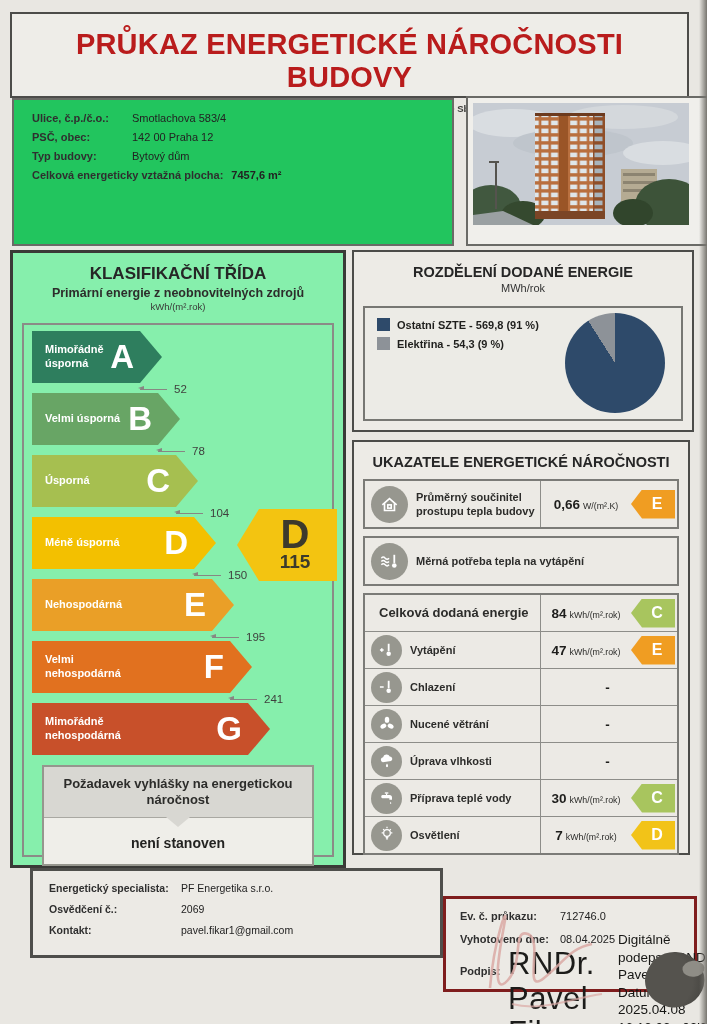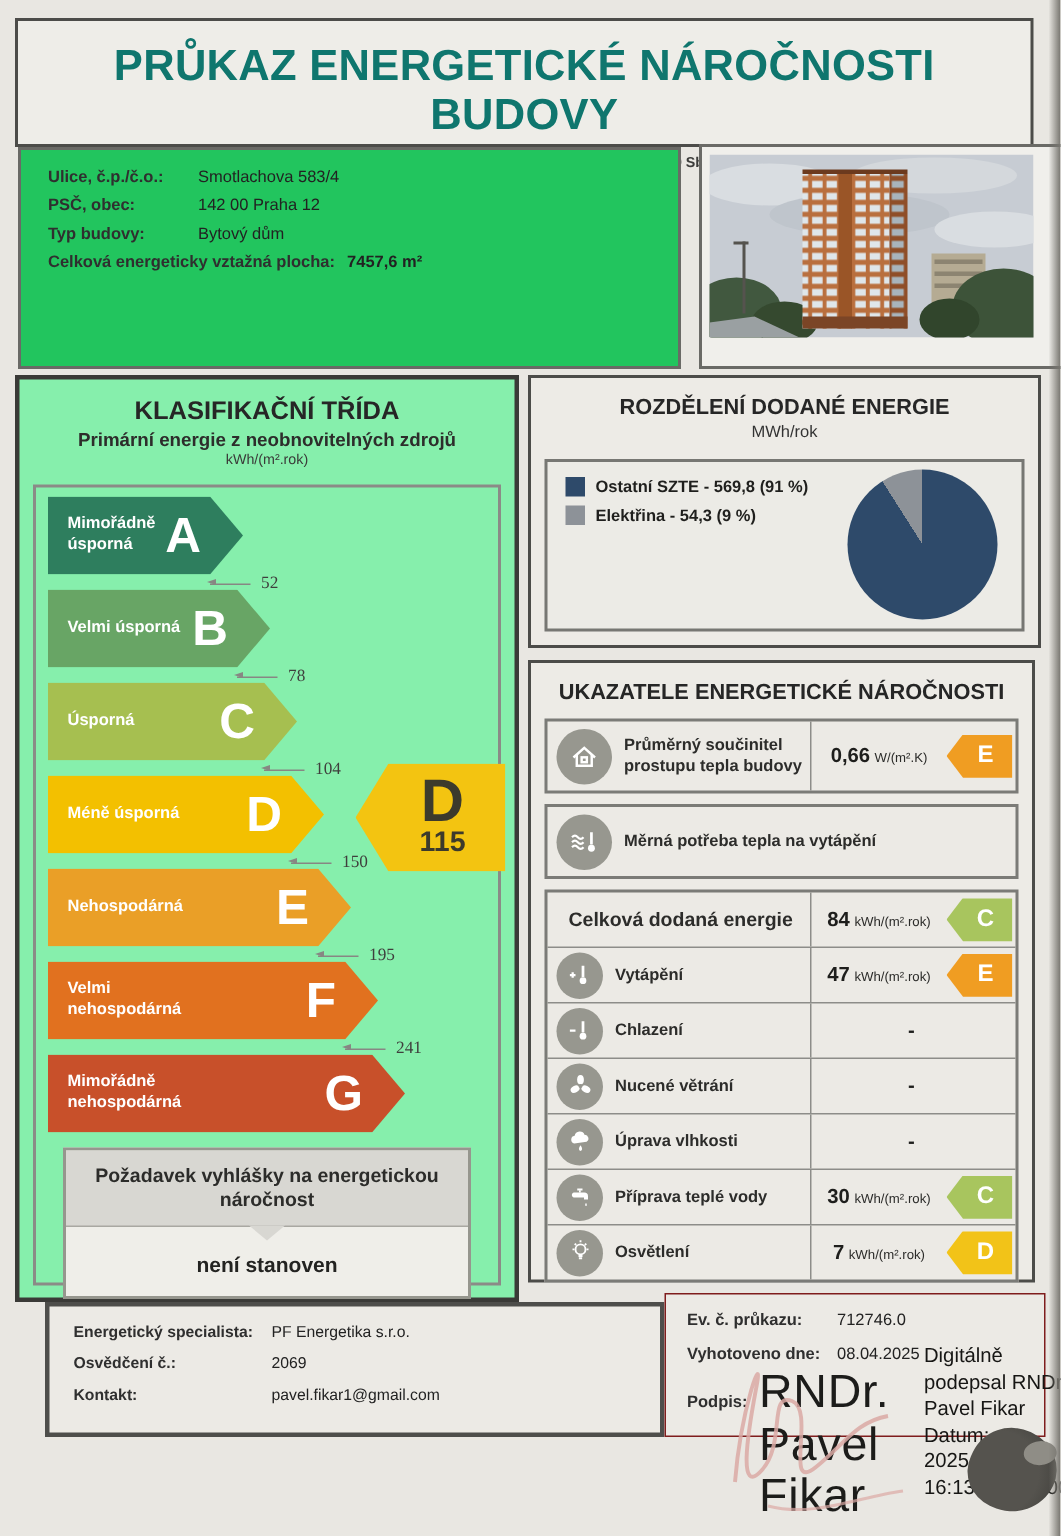--- a/index.html
+++ b/index.html
@@ -5,21 +5,21 @@
   html,body{margin:0;padding:0;}
   body{
     width:707px;height:1024px;position:relative;overflow:hidden;
     background:#e9e7e2;
     font-family:"Liberation Sans", sans-serif;color:#2f2f2f;
   }
   
   .abs{position:absolute;}
   
   .header{left:10px;top:12px;width:675px;height:82px;border:2px solid #4c4c49;background:#eeede8;}
-  .header-title{margin-top:14px;text-align:center;font-size:29px;font-weight:bold;letter-spacing:.2px;color:#0f766e;}
+  .header-title{margin-top:14px;text-align:center;font-size:29px;font-weight:bold;letter-spacing:.2px;color:#b91c1c;}
   .header-subtitle{margin-top:9px;text-align:center;font-size:9.5px;font-weight:bold;color:#3c3c3a;}
   
   .info-box{left:12px;top:98px;width:420px;height:132px;border:2px solid #6a6a66;background:#22c55e;padding:12px 0 0 18px;}
   .info-row{display:flex;margin-bottom:7px;align-items:baseline;}
   .info-label{width:100px;font-size:11px;font-weight:bold;flex:none;}
   .info-value{font-size:11px;color:#222;}
   .info-area{margin-top:2px;font-size:11px;font-weight:bold;}
   .info-area .info-value{font-weight:bold;margin-left:8px;display:inline;}
   
   .photo-box{left:466px;top:96px;width:230px;height:136px;border:2px solid #6a6a66;background:#f0efeb;padding:5px;}
@@ -35,21 +35,21 @@
     clip-path:polygon(0 0, calc(100% - 22px) 0, 100% 50%, calc(100% - 22px) 100%, 0 100%);}
   .class-label{padding-left:13px;font-size:11px;font-weight:bold;line-height:1.25;width:90px;}
   .class-letter{position:absolute;right:28px;top:50%;transform:translateY(-50%);font-size:33px;font-weight:bold;}
   .w-0{width:130px}.w-1{width:148px}.w-2{width:166px}.w-3{width:184px}.w-4{width:202px}.w-5{width:220px}.w-6{width:238px}
   .th-row{height:10px;position:relative;}
   .th{position:absolute;top:0;display:flex;align-items:center;gap:7px;}
   .t-0{left:108px}.t-1{left:126px}.t-2{left:144px}.t-3{left:162px}.t-4{left:180px}.t-5{left:198px}
   .th-line{width:27px;height:0;border-top:1.6px solid #878783;position:relative;}
   .th-line::before{content:'';position:absolute;left:-2px;top:-3.6px;width:0;height:0;
     border-right:6px solid #878783;border-top:2.6px solid transparent;border-bottom:2.6px solid transparent;}
-  .th-num{font-size:11.5px;color:#3f3f3d;font-family:Liberation Serif, serif;}
+  .th-num{font-size:11.5px;color:#3f3f3d;}
   .marker-arrow{position:absolute;left:224px;top:256px;width:100px;height:72px;
     clip-path:polygon(0 50%, 22px 0, 100% 0, 100% 100%, 22px 100%);
     display:flex;flex-direction:column;align-items:center;justify-content:center;padding-left:16px;box-sizing:border-box;}
   .marker-letter{font-size:40px;font-weight:bold;color:#3c3a2c;line-height:.85;}
   .marker-value{font-size:19px;font-weight:bold;color:#3c3a2c;}
   .req-box{margin:10px 10px 0 10px;border:2px solid #96968ف;}
   .req-box{border:2px solid #96968e;background:#efeee9;}
   .req-head{background:#d8d7d2;border-bottom:1.5px solid #a9a8a2;padding:9px 10px 8px;position:relative;
     text-align:center;font-size:13px;font-weight:bold;color:#2c2c2a;line-height:1.25;}
   .req-head::after{content:'';position:absolute;left:50%;bottom:-10px;margin-left:-12px;
@@ -86,21 +86,21 @@
   .ind-value{font-size:13.5px;font-weight:bold;color:#1e1e1c;}
   .ind-unit{font-size:8.8px;color:#2b2b29;margin-left:3px;}
   .grade-badge{width:44px;height:29px;flex:none;margin-right:2px;color:#fff;font-size:16px;font-weight:bold;
     display:flex;align-items:center;justify-content:center;padding-left:8px;box-sizing:border-box;
     clip-path:polygon(0 50%, 11px 0, 100% 0, 100% 100%, 11px 100%);}
   
   .footer-left{left:30px;top:868px;width:413px;height:90px;border:3px solid #4e4e4b;background:#eceae5;padding:11px 0 0 16px;box-sizing:border-box;}
   .f-row{display:flex;margin-bottom:9px;align-items:baseline;}
   .f-label{width:132px;font-size:10.5px;font-weight:bold;flex:none;}
   .f-value{font-size:10.5px;color:#222;}
-  .footer-right{left:443px;top:862px;width:254px;height:96px;border:1px solid #7f1d1d;background:#eceae5;box-sizing:border-box;}
+  .footer-right{left:443px;top:896px;width:254px;height:96px;border:3px solid #7f1d1d;background:#eceae5;box-sizing:border-box;}
   .fr-row{display:flex;margin:11px 0 0 14px;align-items:baseline;}
   .fr-label{width:100px;font-size:11px;font-weight:bold;flex:none;}
   .fr-value{font-size:11px;color:#222;}
   .sig-label{position:absolute;left:14px;top:66px;font-size:11px;font-weight:bold;}
   .sig-name{position:absolute;left:62px;top:48px;font-size:31px;color:#1c1c1a;line-height:1.12;letter-spacing:.5px;}
   .digital-sig{position:absolute;left:172px;top:32px;width:102px;font-size:13.5px;line-height:1.3;color:#161614;}
   
   .edge-strip{left:699px;top:0;width:8px;height:1024px;background:linear-gradient(to right,rgba(90,90,86,0),#77756f);}
   .pen-blob{left:646px;top:952px;width:58px;height:56px;background:radial-gradient(circle at 35% 60%,#55534e 0 55%,#3c3b37 100%);
     border-radius:52% 48% 55% 45%;transform:rotate(25deg);}

